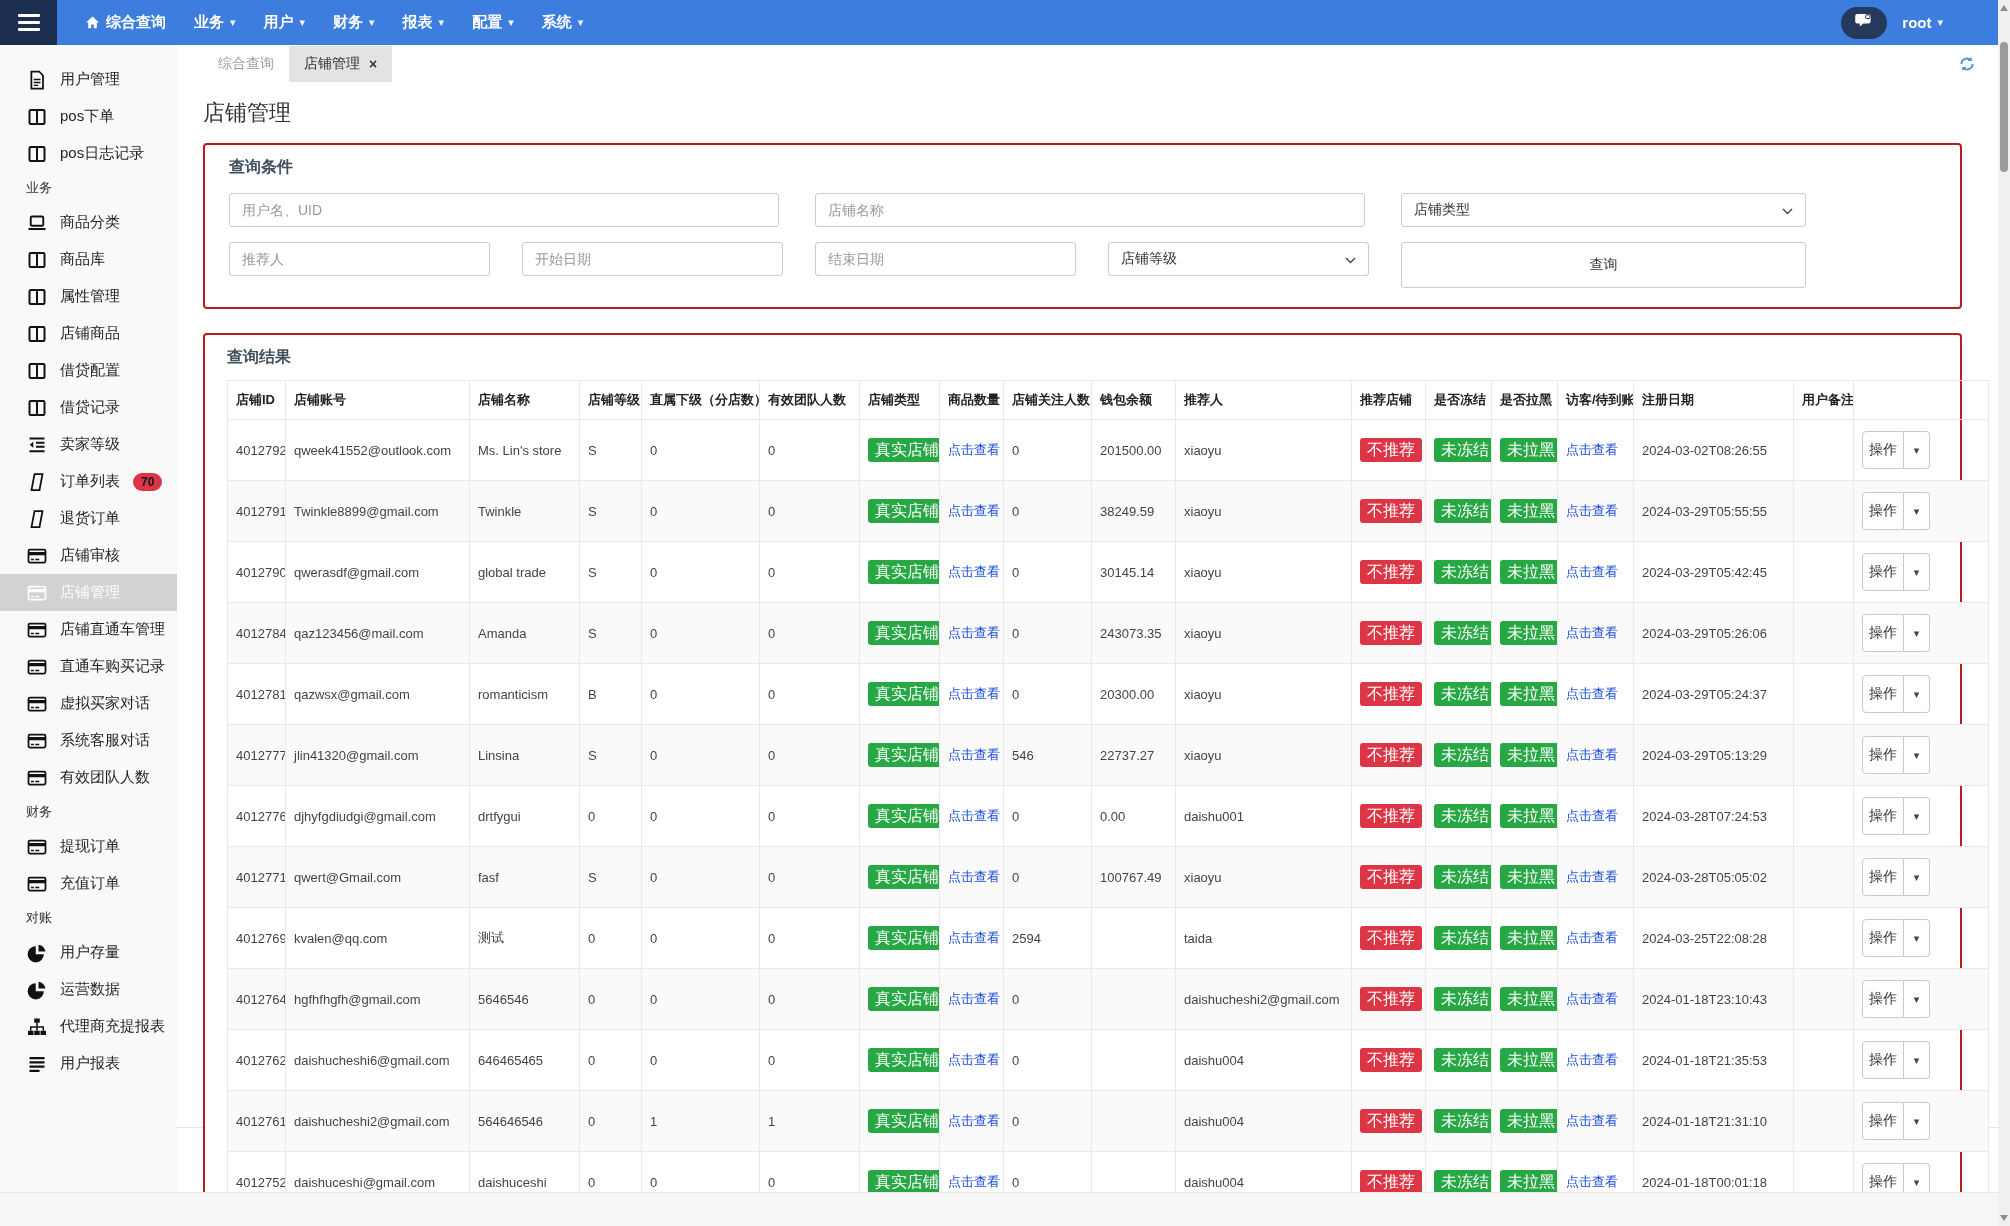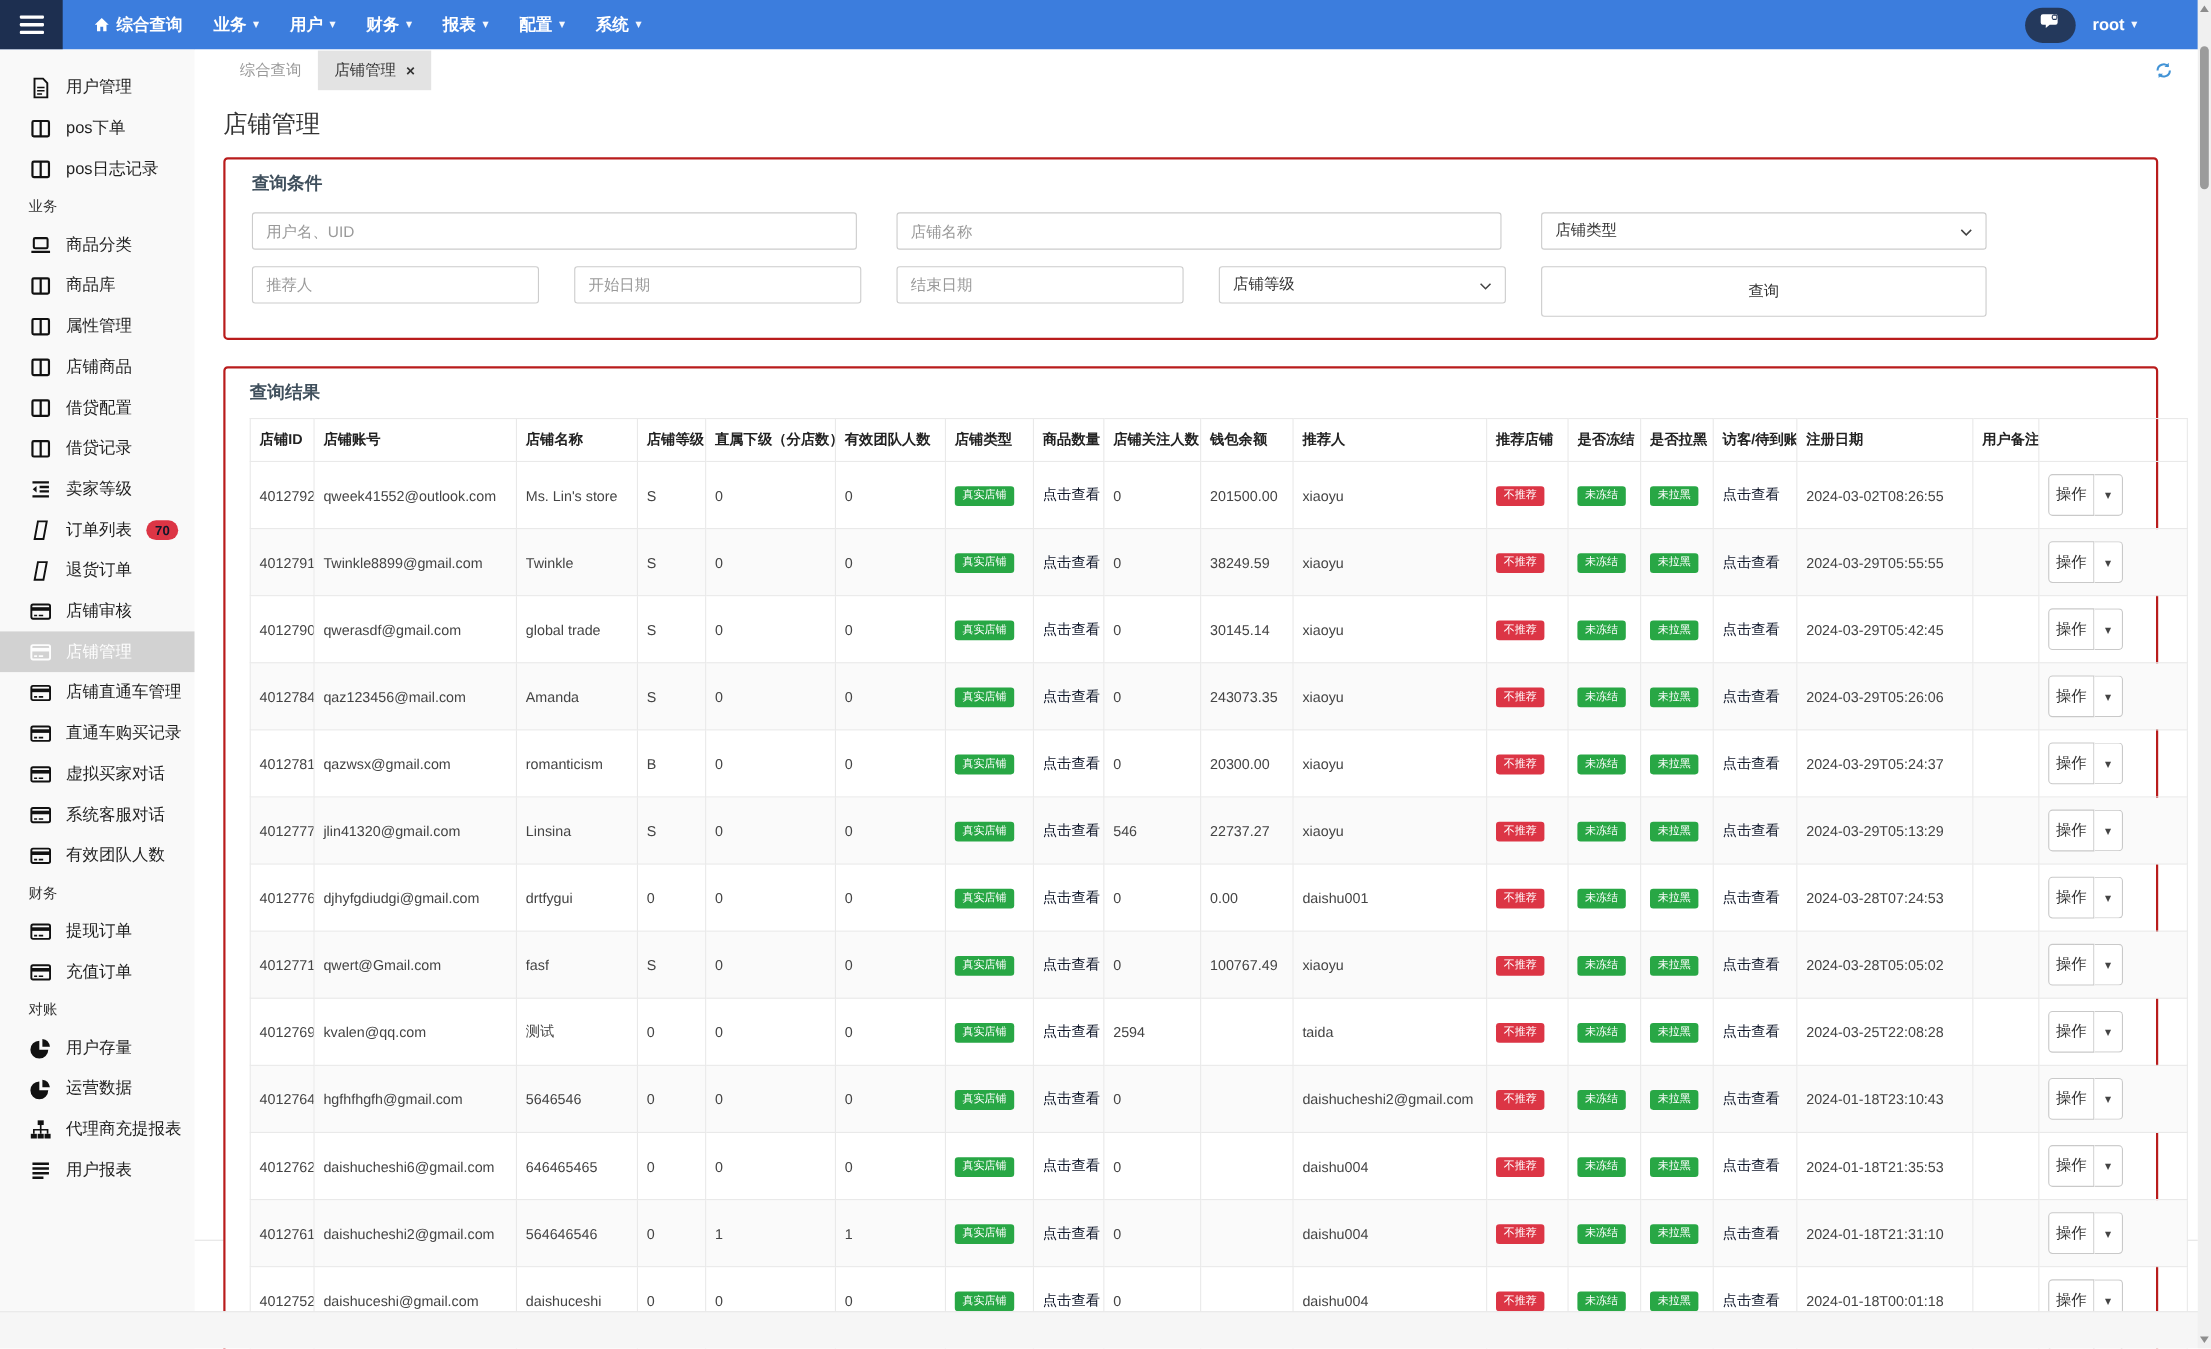--- a/index.html
+++ b/index.html
@@ -64,23 +64,23 @@
   .search-btn { width:405px; height:46px; border:1px solid #ccc; border-radius:3px; background:#fff;
                 font-size:14px; color:#333; cursor:pointer; font-family:inherit; }
 
   .results-panel { margin-top:24px; padding:12px 22px 28px; }
   table { width:100%; border-collapse:collapse; table-layout:fixed; margin-top:12px; }
   th, td { border:1px solid #e9e9e9; padding:10px 8px; font-size:13px; text-align:left;
            overflow:hidden; white-space:nowrap; color:#444; }
   th { color:#222; font-weight:700; }
   td { padding:11px 8px; }
   tbody tr:nth-child(even) { background:#fafafa; }
-  .badge { display:inline-block; padding:4px 7px; border-radius:3px; color:#fff; font-size:10px; line-height:1; }
+  .badge { display:inline-block; padding:4px 7px; border-radius:3px; color:#fff; font-size:16px; line-height:1; }
   .badge.green { background:#28a745; } .badge.red { background:#dc3545; }
-  .cell-link { color:#0f172a; cursor:pointer; text-decoration:none;margin-top:40px; }
+  .cell-link { color:#1d4ed8; cursor:pointer; text-decoration:none;margin-top:40px; }
   .act { display:inline-flex; cursor:pointer; }
   .act-main { border:1px solid #c9c9c9; background:#fff; border-radius:4px 0 0 4px; padding:9px 6px;
               font-size:14px; color:#333; }
   .act-caret { border:1px solid #c9c9c9; border-left:0; background:#fff; border-radius:0 4px 4px 0;
                width:26px; display:flex; align-items:center; justify-content:center; font-size:11px; color:#444; }
 
   .footer-band { position:absolute; left:0; right:0; top:1192px; bottom:0; background:#f6f6f6;
                  border-top:1px solid #e6e6e6; }
 
   

